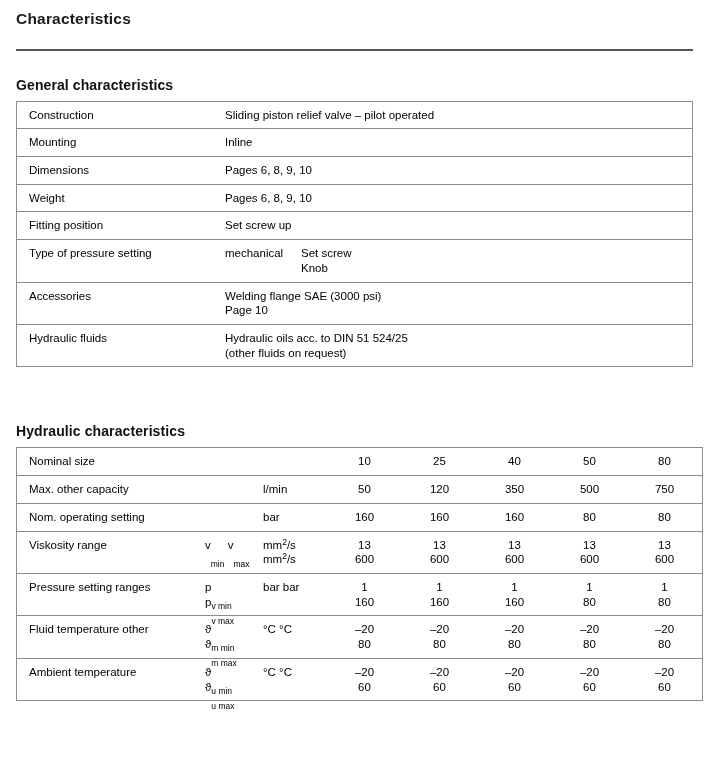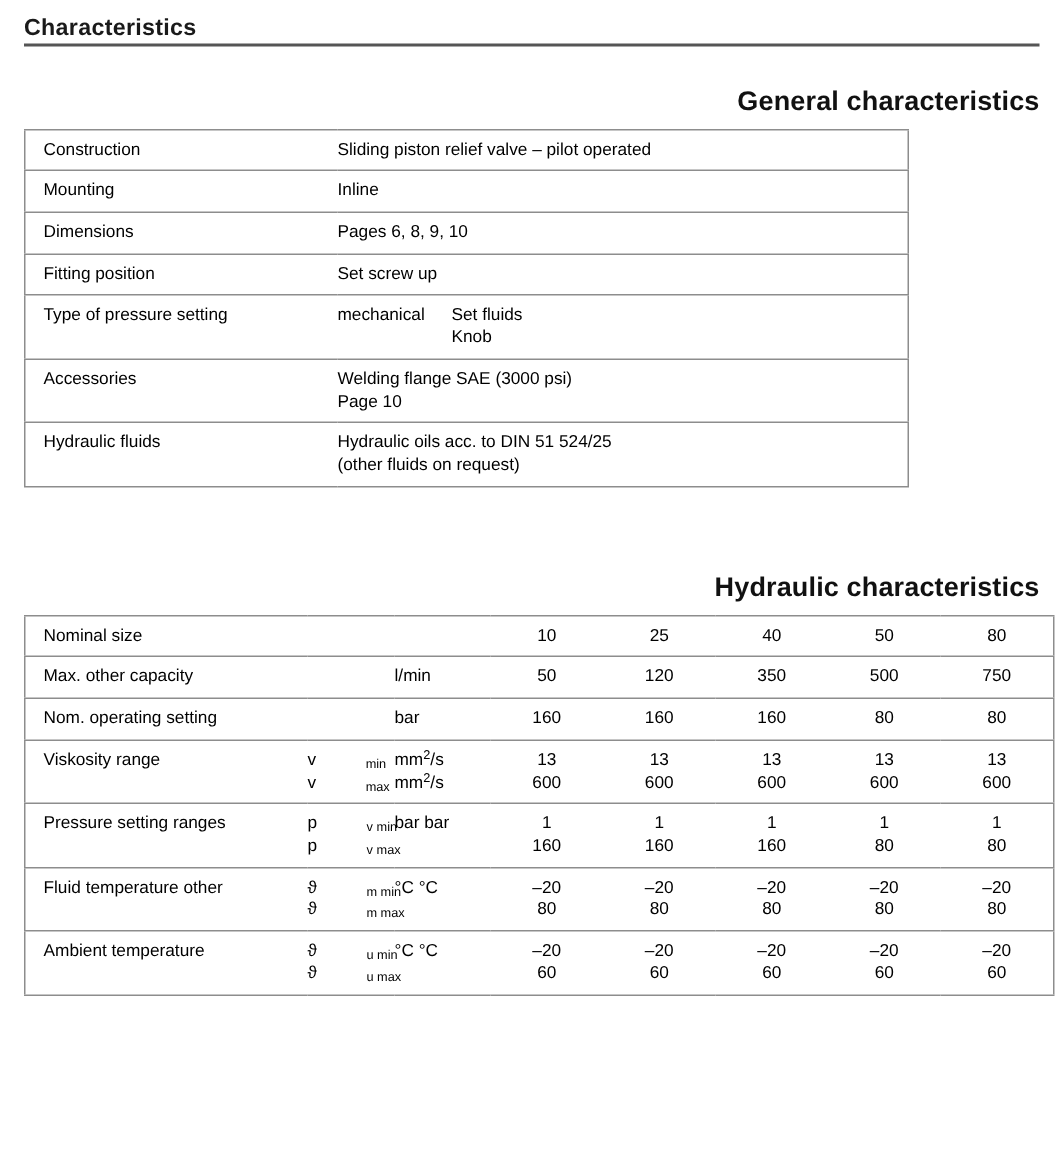--- a/index.html
+++ b/index.html
@@ -21,41 +21,40 @@
     height: 776px;
     box-sizing: border-box;
     padding: 0 16px;
   }
   
   .page-title {
     font-size: 15.5px;
     font-weight: bold;
     letter-spacing: 0.2px;
     margin: 10px 0 0 0;
-    padding-bottom: 1px;
+    padding-bottom: 21px;
     color: #1a1a1a;
   }
   .title-rule {
     height: 1.5px;
     background: #555555;
     width: 677px;
     margin-bottom: 26px;
   }
   .section-title {
-    font-size: 18px;
+    font-size: 14px;
     font-weight: bold;
     color: #111111;
     margin-bottom: 8px;
     letter-spacing: 0.1px;
-    text-align: right;
   }
   
   table.spec {
     border-collapse: collapse;
-    width: 590px;
+    width: 677px;
     table-layout: fixed;
     font-size: 11.5px;
   }
   table.spec td, table.spec th {
     border-top: 1px solid #8d8d8d;
     border-bottom: 1px solid #8d8d8d;
     padding: 6px 0 6px 0;
     vertical-align: top;
     font-weight: normal;
     text-align: left;
@@ -65,22 +64,21 @@
     border-left: 1px solid #8d8d8d;
     border-right: 1px solid #8d8d8d;
   }
   .cell-pad-l {
     padding-left: 12px !important;
   }
   .sub {
     font-size: 8.5px;
     vertical-align: baseline;
     position: relative;
-    top: 2px;
-    margin-left: 33px;
+    top: 18px;
   }
   .sup {
     font-size: 8.5px;
     vertical-align: baseline;
     position: relative;
     top: -4px;
   }
   .label-col { width: 196px; }
   .val-col { }
   .two-line { white-space: pre-line; }
@@ -118,27 +116,31 @@
       </tr>
       <tr>
         <td class="label-col cell-pad-l">Mounting</td>
         <td class="val-col two-line">Inline</td>
       </tr>
       <tr>
         <td class="label-col cell-pad-l">Dimensions</td>
         <td class="val-col two-line">Pages 6, 8, 9, 10</td>
       </tr>
       <tr>
+        <td class="label-col cell-pad-l">Weight</td>
+        <td class="val-col two-line">Pages 6, 8, 9, 10</td>
+      </tr>
+      <tr>
         <td class="label-col cell-pad-l">Fitting position</td>
         <td class="val-col two-line">Set screw up</td>
       </tr>
       <tr>
         <td class="label-col cell-pad-l">Type of pressure setting</td>
         <td class="val-col">
-          <span class="mech-col">mechanical</span><span class="two-line tpl-inline" style="vertical-align:top;">Set fluids
+          <span class="mech-col">mechanical</span><span class="two-line tpl-inline" style="vertical-align:top;">Set screw
 Knob</span>
         </td>
       </tr>
       <tr>
         <td class="label-col cell-pad-l">Accessories</td>
         <td class="val-col two-line">Welding flange SAE (3000 psi)
 Page 10</td>
       </tr>
       <tr>
         <td class="label-col cell-pad-l">Hydraulic fluids</td>

